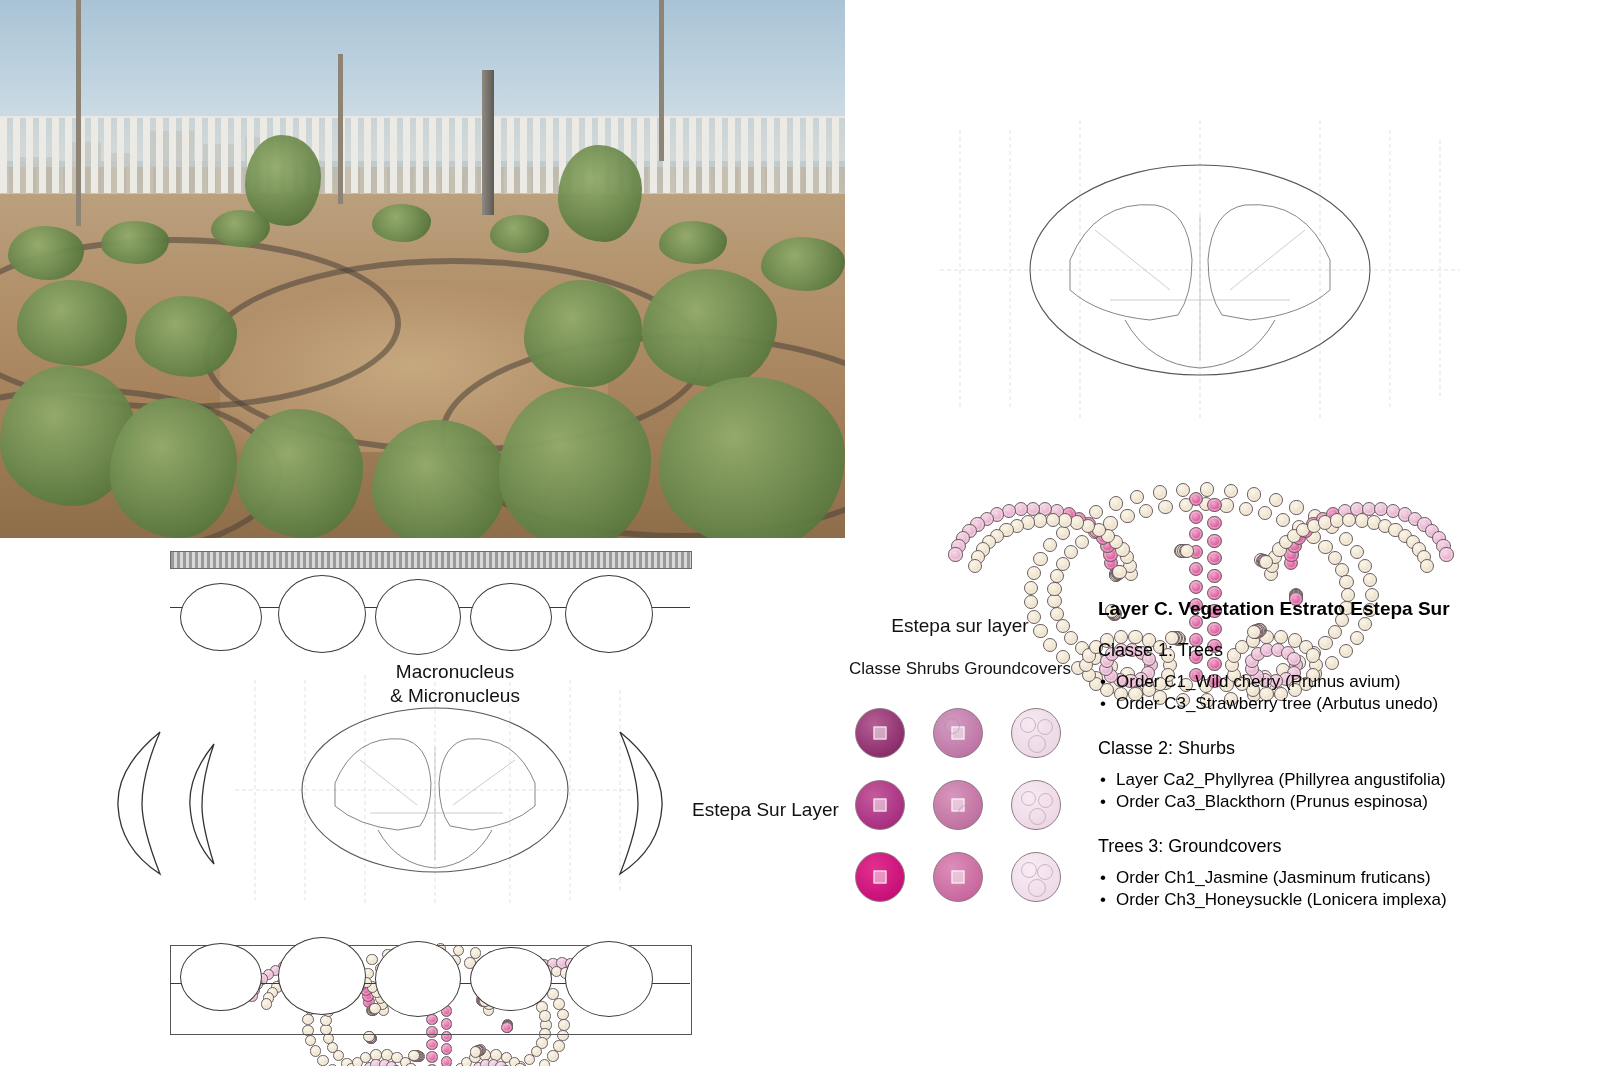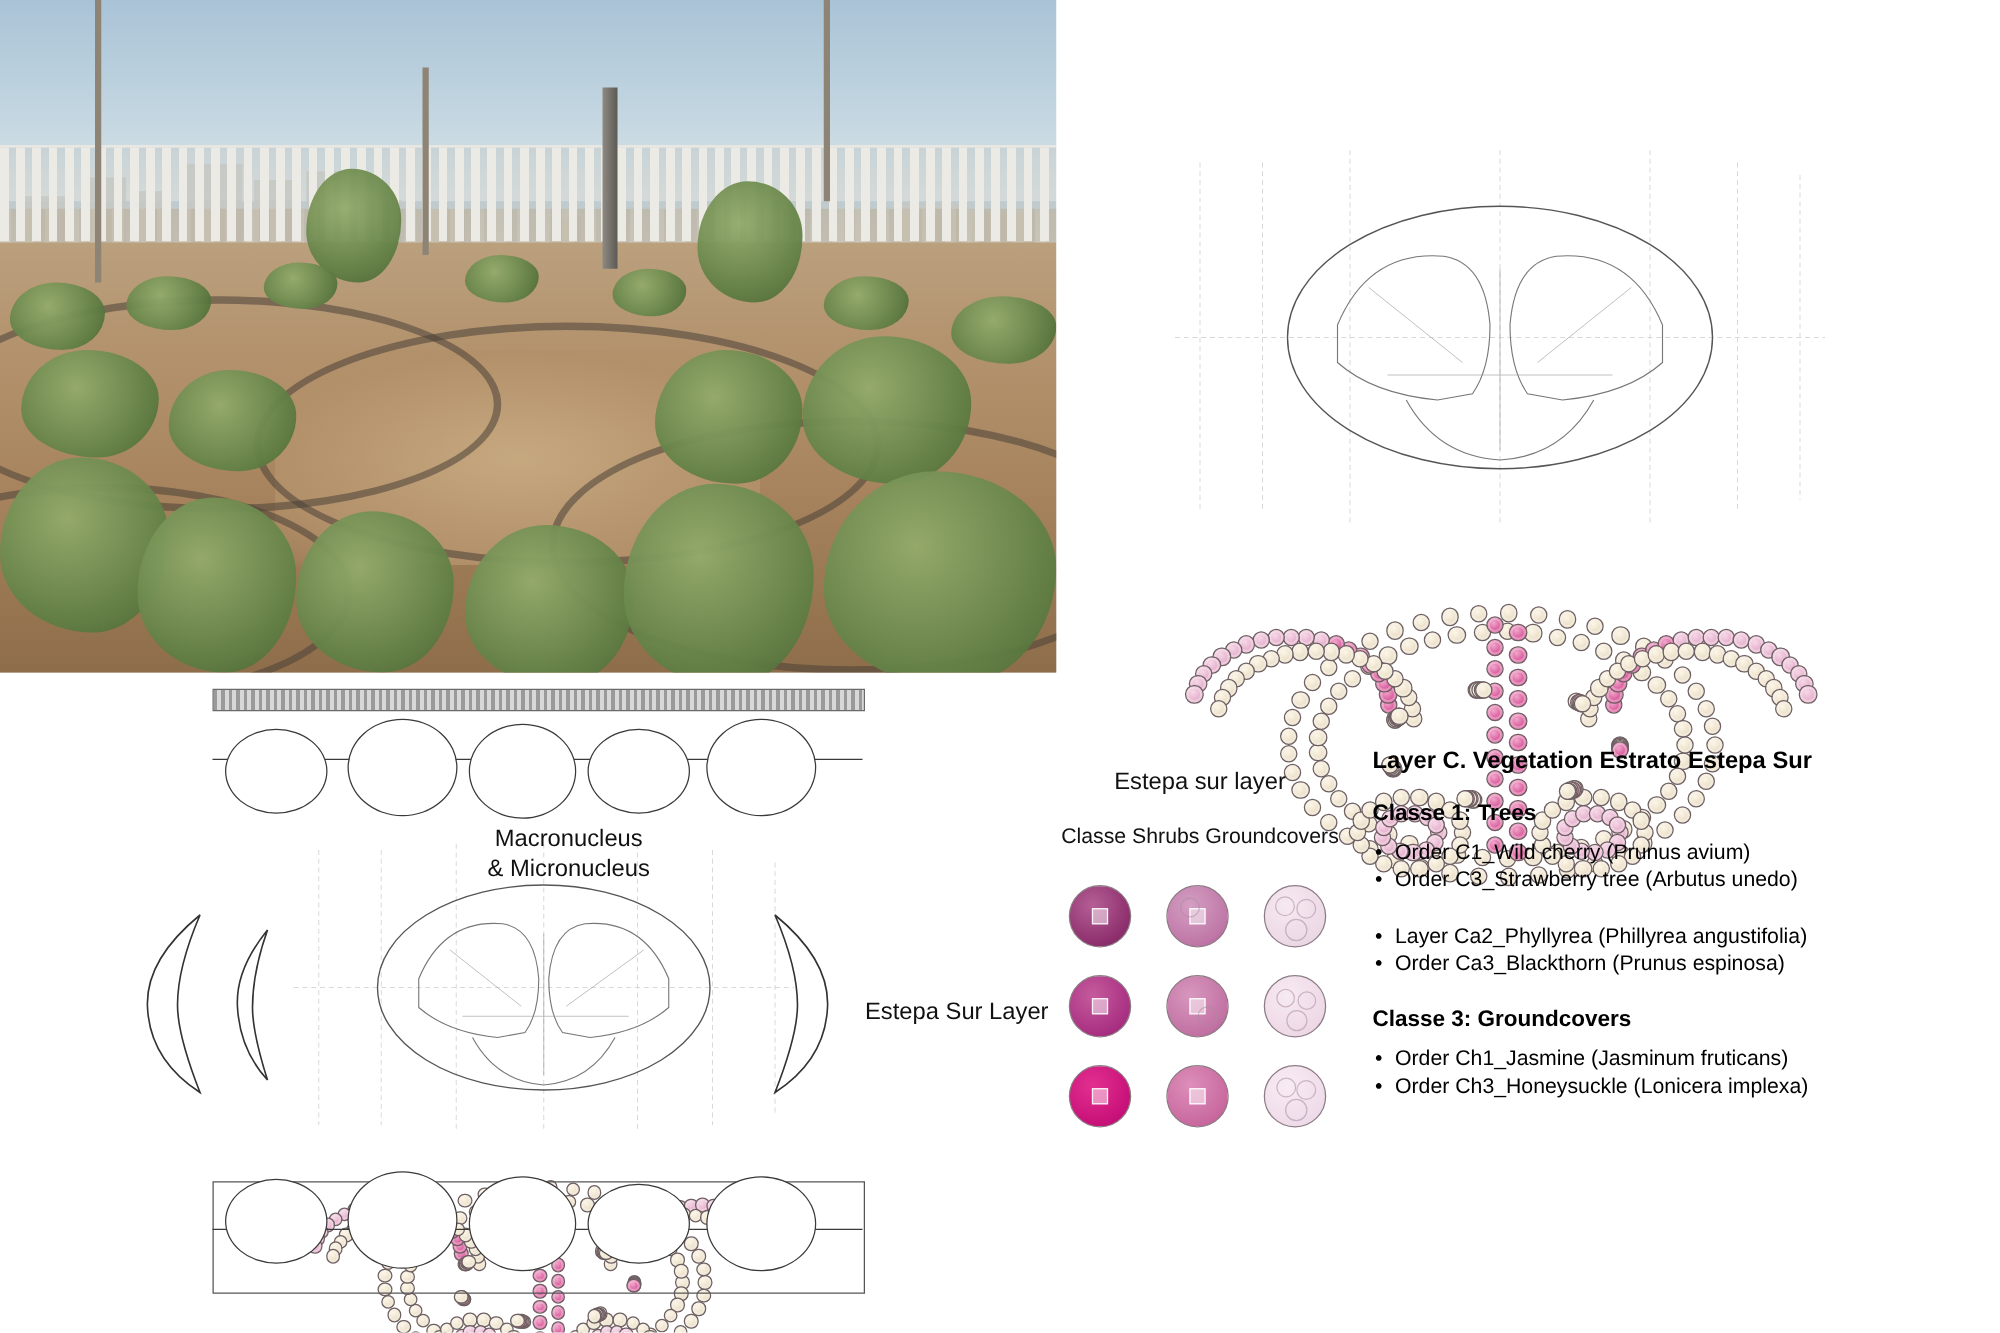--- a/index.html
+++ b/index.html
@@ -77,21 +77,21 @@
   .sw.c5{background:radial-gradient(circle at 38% 32%,#d797bd,#c272a3 70%,#b05d92 100%);}
   .sw.c6{background:radial-gradient(circle at 38% 32%,#f7eaf2,#eed9e7 70%,#e6cfe0 100%);}
   .sw.c7{background:radial-gradient(circle at 38% 32%,#e2308f,#c81179 70%,#b30a6b 100%);}
   .sw.c8{background:radial-gradient(circle at 38% 32%,#dd8fba,#c9699f 70%,#b9538e 100%);}
   .sw.c9{background:radial-gradient(circle at 38% 32%,#f8ecf4,#efdcea 70%,#e8d2e4 100%);}
   .curl{position:absolute;border:1px solid rgba(170,140,160,.55);border-radius:50%;}
 
   
   .panel{position:absolute;left:1098px;top:598px;width:480px;color:#000;}
   .panel h2{font-size:19px;font-weight:bold;margin:0 0 20px 0;}
-  .panel h3{font-size:18px;font-weight:bold;margin:0 0 10px 0;}
+  .panel h3{font-size:18px;font-weight:normal;margin:0 0 10px 0;}
   .panel ul{list-style:none;margin:0 0 24px 0;padding:0;}
   .panel li{font-size:17px;line-height:21px;position:relative;padding-left:18px;margin-bottom:1px;}
   .panel li:before{content:"•";position:absolute;left:2px;top:0;}
 </style>
 </head>
 <body>
 
 <div class="page">
 
   <div class="photo">
@@ -819,25 +819,26 @@
 
   <div class="panel">
     <h2>Layer C.  Vegetation Estrato Estepa Sur</h2>
 
     <h3>Classe 1: Trees</h3>
     <ul>
       <li>Order C1_Wild cherry (Prunus avium)</li>
       <li>Order C3_Strawberry tree (Arbutus unedo)</li>
     </ul>
 
+    <h3>Classe 2: Shurbs</h3>
     <ul>
       <li>Layer Ca2_Phyllyrea (Phillyrea angustifolia)</li>
       <li>Order Ca3_Blackthorn (Prunus espinosa)</li>
     </ul>
 
-    <h3>Classe 3: Groundcovers</h3>
+    <h3>Trees 3: Groundcovers</h3>
     <ul>
       <li>Order Ch1_Jasmine (Jasminum fruticans)</li>
       <li>Order Ch3_Honeysuckle (Lonicera implexa)</li>
     </ul>
   </div>
 
 </div>
 
 </body></html>

